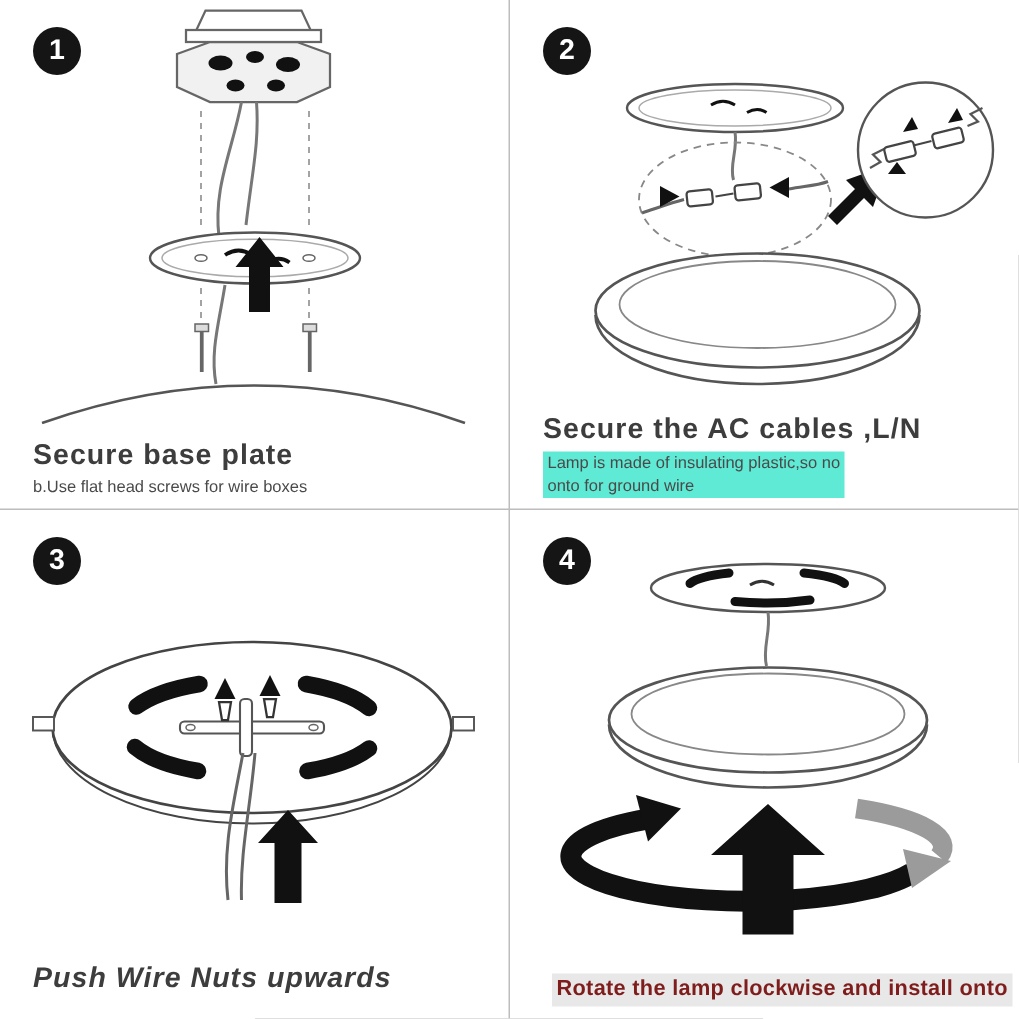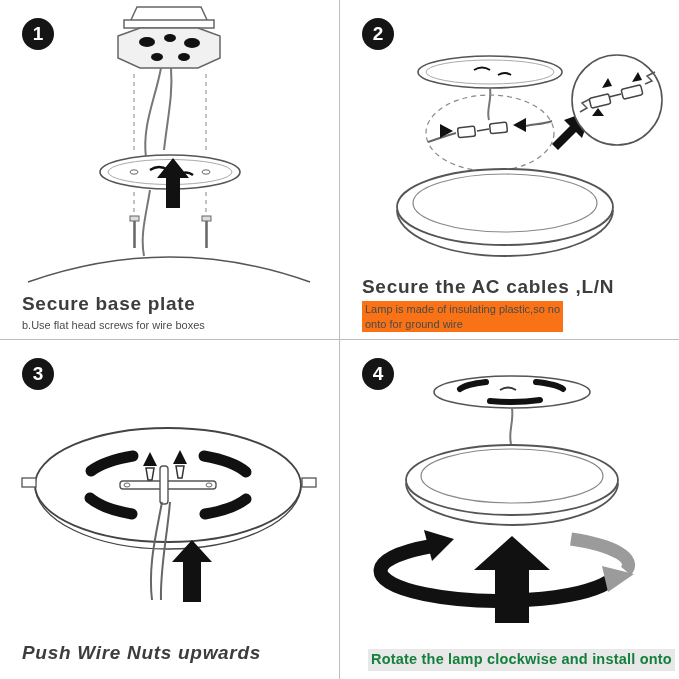--- a/index.html
+++ b/index.html
@@ -20,24 +20,24 @@
     display:flex;align-items:center;justify-content:center;
     font-size:19px;font-weight:bold;z-index:3;
   }
   .illus{position:absolute;top:0;left:0;z-index:1;}
   .caption{position:absolute;left:22px;bottom:7px;z-index:2;}
   .title{
     font-size:19px;font-weight:600;color:#3d3d3d;
     letter-spacing:.7px;margin:0 0 3px 0;
   }
   .note{font-size:11px;color:#4a4a4a;line-height:1.3;}
-  .note-box{background:#f97316;padding:1px 3px;width:fit-content;}
+  .note-box{background:#5eead4;padding:1px 3px;width:fit-content;}
   .caption-bold{position:absolute;left:28px;bottom:8px;z-index:2;}
   .bold-line{
-    font-size:14.5px;font-weight:700;color:#15803d;
+    font-size:14.5px;font-weight:700;color:#7f1d1d;
     background:#e8e8e8;padding:1px 3px;width:fit-content;
     line-height:1.35;letter-spacing:.2px;
   }
 </style>
 </head>
 <body>
 
 <div class="sheet">
 
   <div class="panel">

